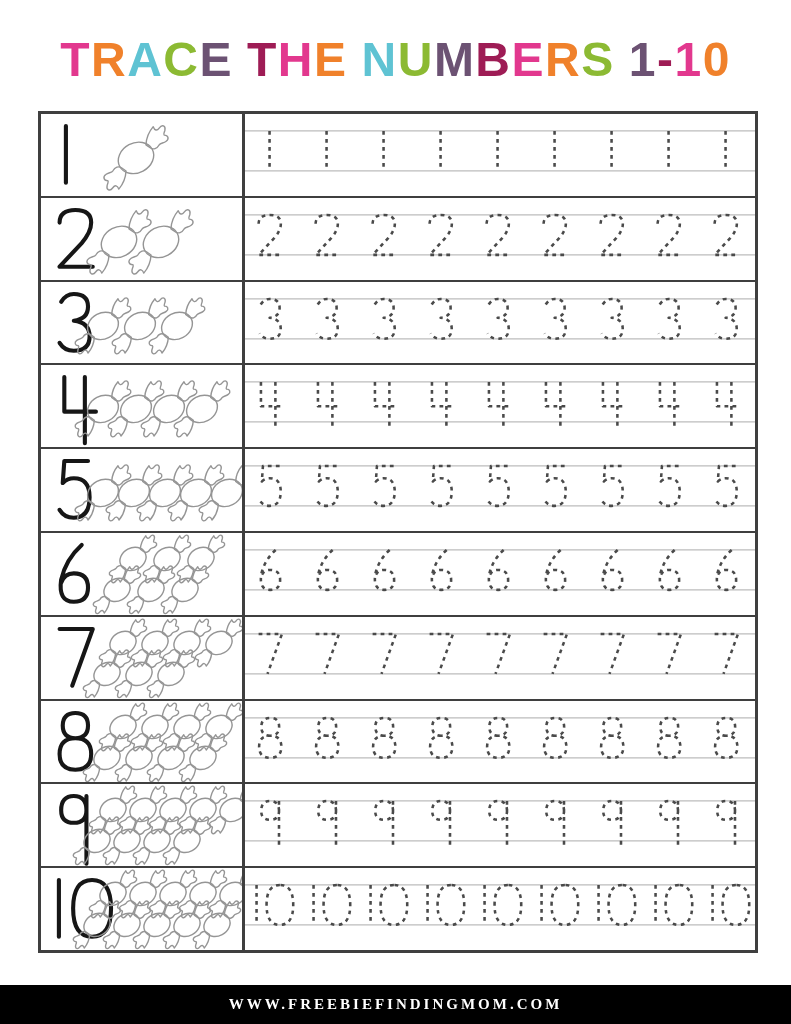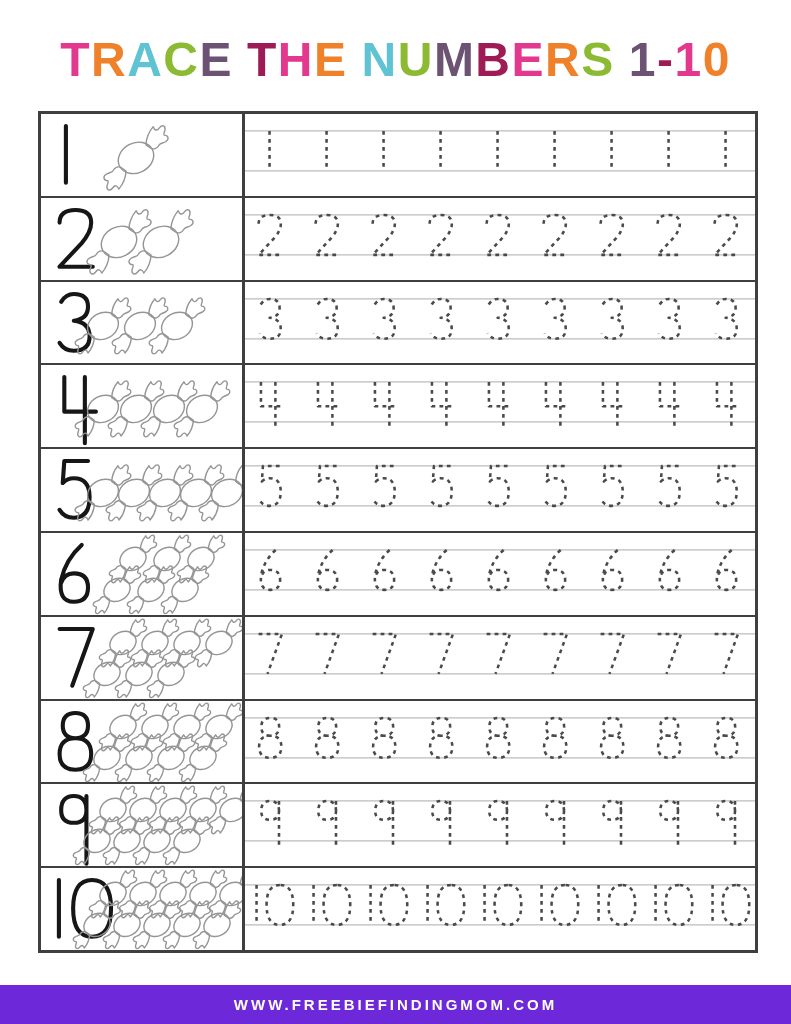--- a/index.html
+++ b/index.html
@@ -742,17 +742,17 @@
             </g>
             <g transform="translate(462 17) scale(1.1111111111111112)" fill="none" stroke="#4a4a4a" stroke-width="2.3" stroke-dasharray="3.4 3.8" stroke-linejoin="round">
               <path transform="translate(0 0)" d="M 5 0 L 5 36"></path>
               <path transform="translate(14 0)" d="M 12 0 Q 0 0 0 18 Q 0 36 12 36 Q 24 36 24 18 Q 24 0 12 0"></path>
             </g>
           </svg>
         </div>
       </div>
     </div>
 
-  <div class="footer-bar" style="background: #6d28d9;">
+  <div class="footer-bar" style="background: #000000; font-family: Liberation Serif, serif;">
     <span class="footer-url" style="color: rgb(255, 255, 255);">WWW.FREEBIEFINDINGMOM.COM</span>
   </div>
 
 </div>
 
 </body></html>

